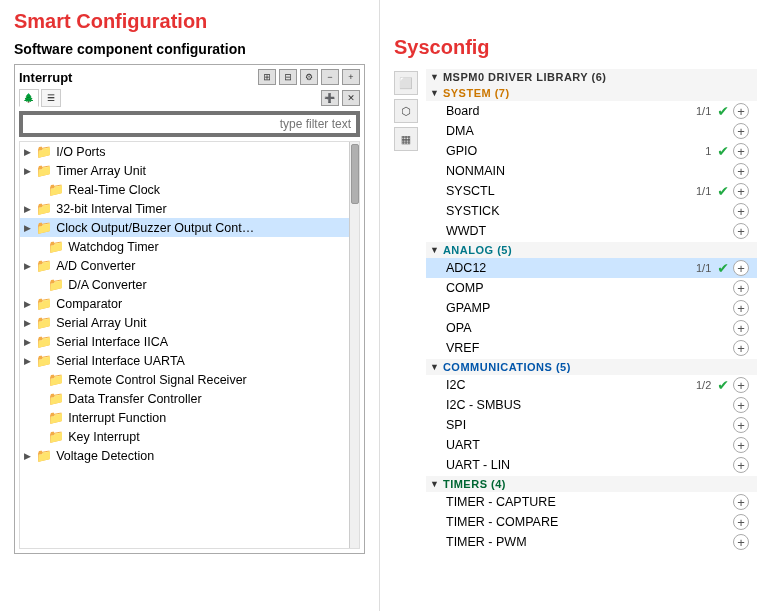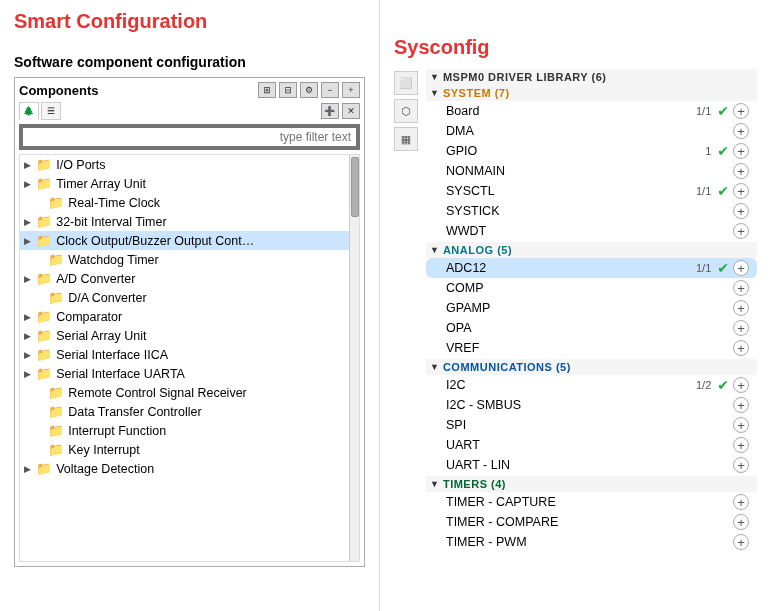--- a/index.html
+++ b/index.html
@@ -16,21 +16,21 @@
     
     .left-panel {
       width: 380px;
       padding: 10px 14px;
       border-right: 1px solid #ddd;
     }
     .left-panel h1 {
       color: #e53232;
       font-size: 20px;
       font-weight: bold;
-      margin-bottom: 21px;
+      margin-bottom: 8px;
     }
     .left-panel h2 {
       font-size: 14px;
       font-weight: bold;
       margin-bottom: 7px;
       color: #000;
     }
     .components-box {
       border: 1px solid #aaa;
       padding: 4px;
@@ -204,21 +204,21 @@
       margin-right: 4px;
       font-size: 9px;
     }
     .sys-item {
       display: flex;
       align-items: center;
       padding: 2px 8px 2px 20px;
       cursor: pointer;
       white-space: nowrap;
     }
-    .sys-item.highlighted { background: #cce5ff; border-radius: 6px; }
+    .sys-item.highlighted { background: #cce5ff; }
     .sys-item-name {
       flex: 1;
       font-size: 12.5px;
     }
     .sys-item-count {
       font-size: 11px;
       color: #555;
       margin-right: 6px;
       min-width: 30px;
       text-align: right;
@@ -253,21 +253,21 @@
     .section-label.green { color: #006633; }
   </style>
 </head>
 <body>
 
 <div class="left-panel">
   <h1>Smart Configuration</h1>
   <h2>Software component configuration</h2>
   <div class="components-box">
     <div class="components-header">
-      <span class="components-label">Components</span>
+      <span class="components-label">Interrupt</span>
       <div class="components-icons">
         <div class="icon-btn">⊞</div>
         <div class="icon-btn">⊟</div>
         <div class="icon-btn">⚙</div>
         <div class="icon-btn">−</div>
         <div class="icon-btn">+</div>
       </div>
     </div>
     <div class="tabs-row">
       <div class="tab-icon active">🌲</div>

